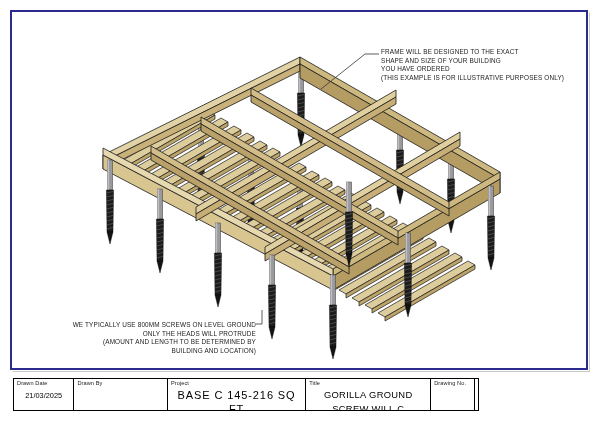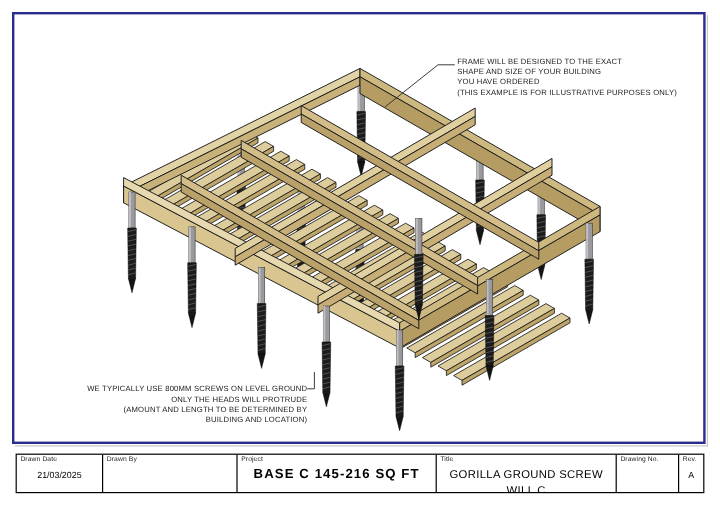--- a/index.html
+++ b/index.html
@@ -30,37 +30,37 @@
     position:absolute;
     font-family:"Liberation Sans","DejaVu Sans",sans-serif;
     font-size:6.4px;line-height:8.6px;letter-spacing:.15px;color:#1a1a1a;
     white-space:pre;
   }
   #note-top{left:381px;top:48px;text-align:left;}
   #note-bottom{left:28px;top:321px;width:228px;text-align:right;}
 
   
   .titleblock{
-    position:absolute;left:13px;top:378px;width:574px;height:33px;
+    position:absolute;left:13px;top:378px;width:466px;height:33px;
     border:1px solid #000;box-sizing:border-box;display:flex;background:#fff;
   }
   .tb-cell{
     position:relative;border-right:1px solid #000;box-sizing:border-box;
     padding:1px 0 0 3px;overflow:hidden;
   }
   .tb-cell:last-child{border-right:none;}
   .tb-label{
     font-size:5.6px;line-height:7px;color:#222;letter-spacing:.1px;display:block;
   }
   .tb-value{
     display:block;font-size:7.4px;line-height:11px;color:#000;margin-top:3px;
     text-align:center;padding-right:3px;
   }
   .tb-value.big{
-    font-size:11px;line-height:14px;letter-spacing:.9px;margin-top:1px;font-weight:bold;
+    font-size:11px;line-height:14px;letter-spacing:.9px;margin-top:1px;
   }
   .tb-value.mid{
     font-size:9.4px;line-height:14px;letter-spacing:.3px;margin-top:1px;
   }
   .c-date{width:72px;}
   .c-by{width:112px;}
   .c-project{width:166px;}
   .c-title{width:150px;}
   .c-dwgno{width:52px;}
   .c-rev{width:auto;flex:1;}

